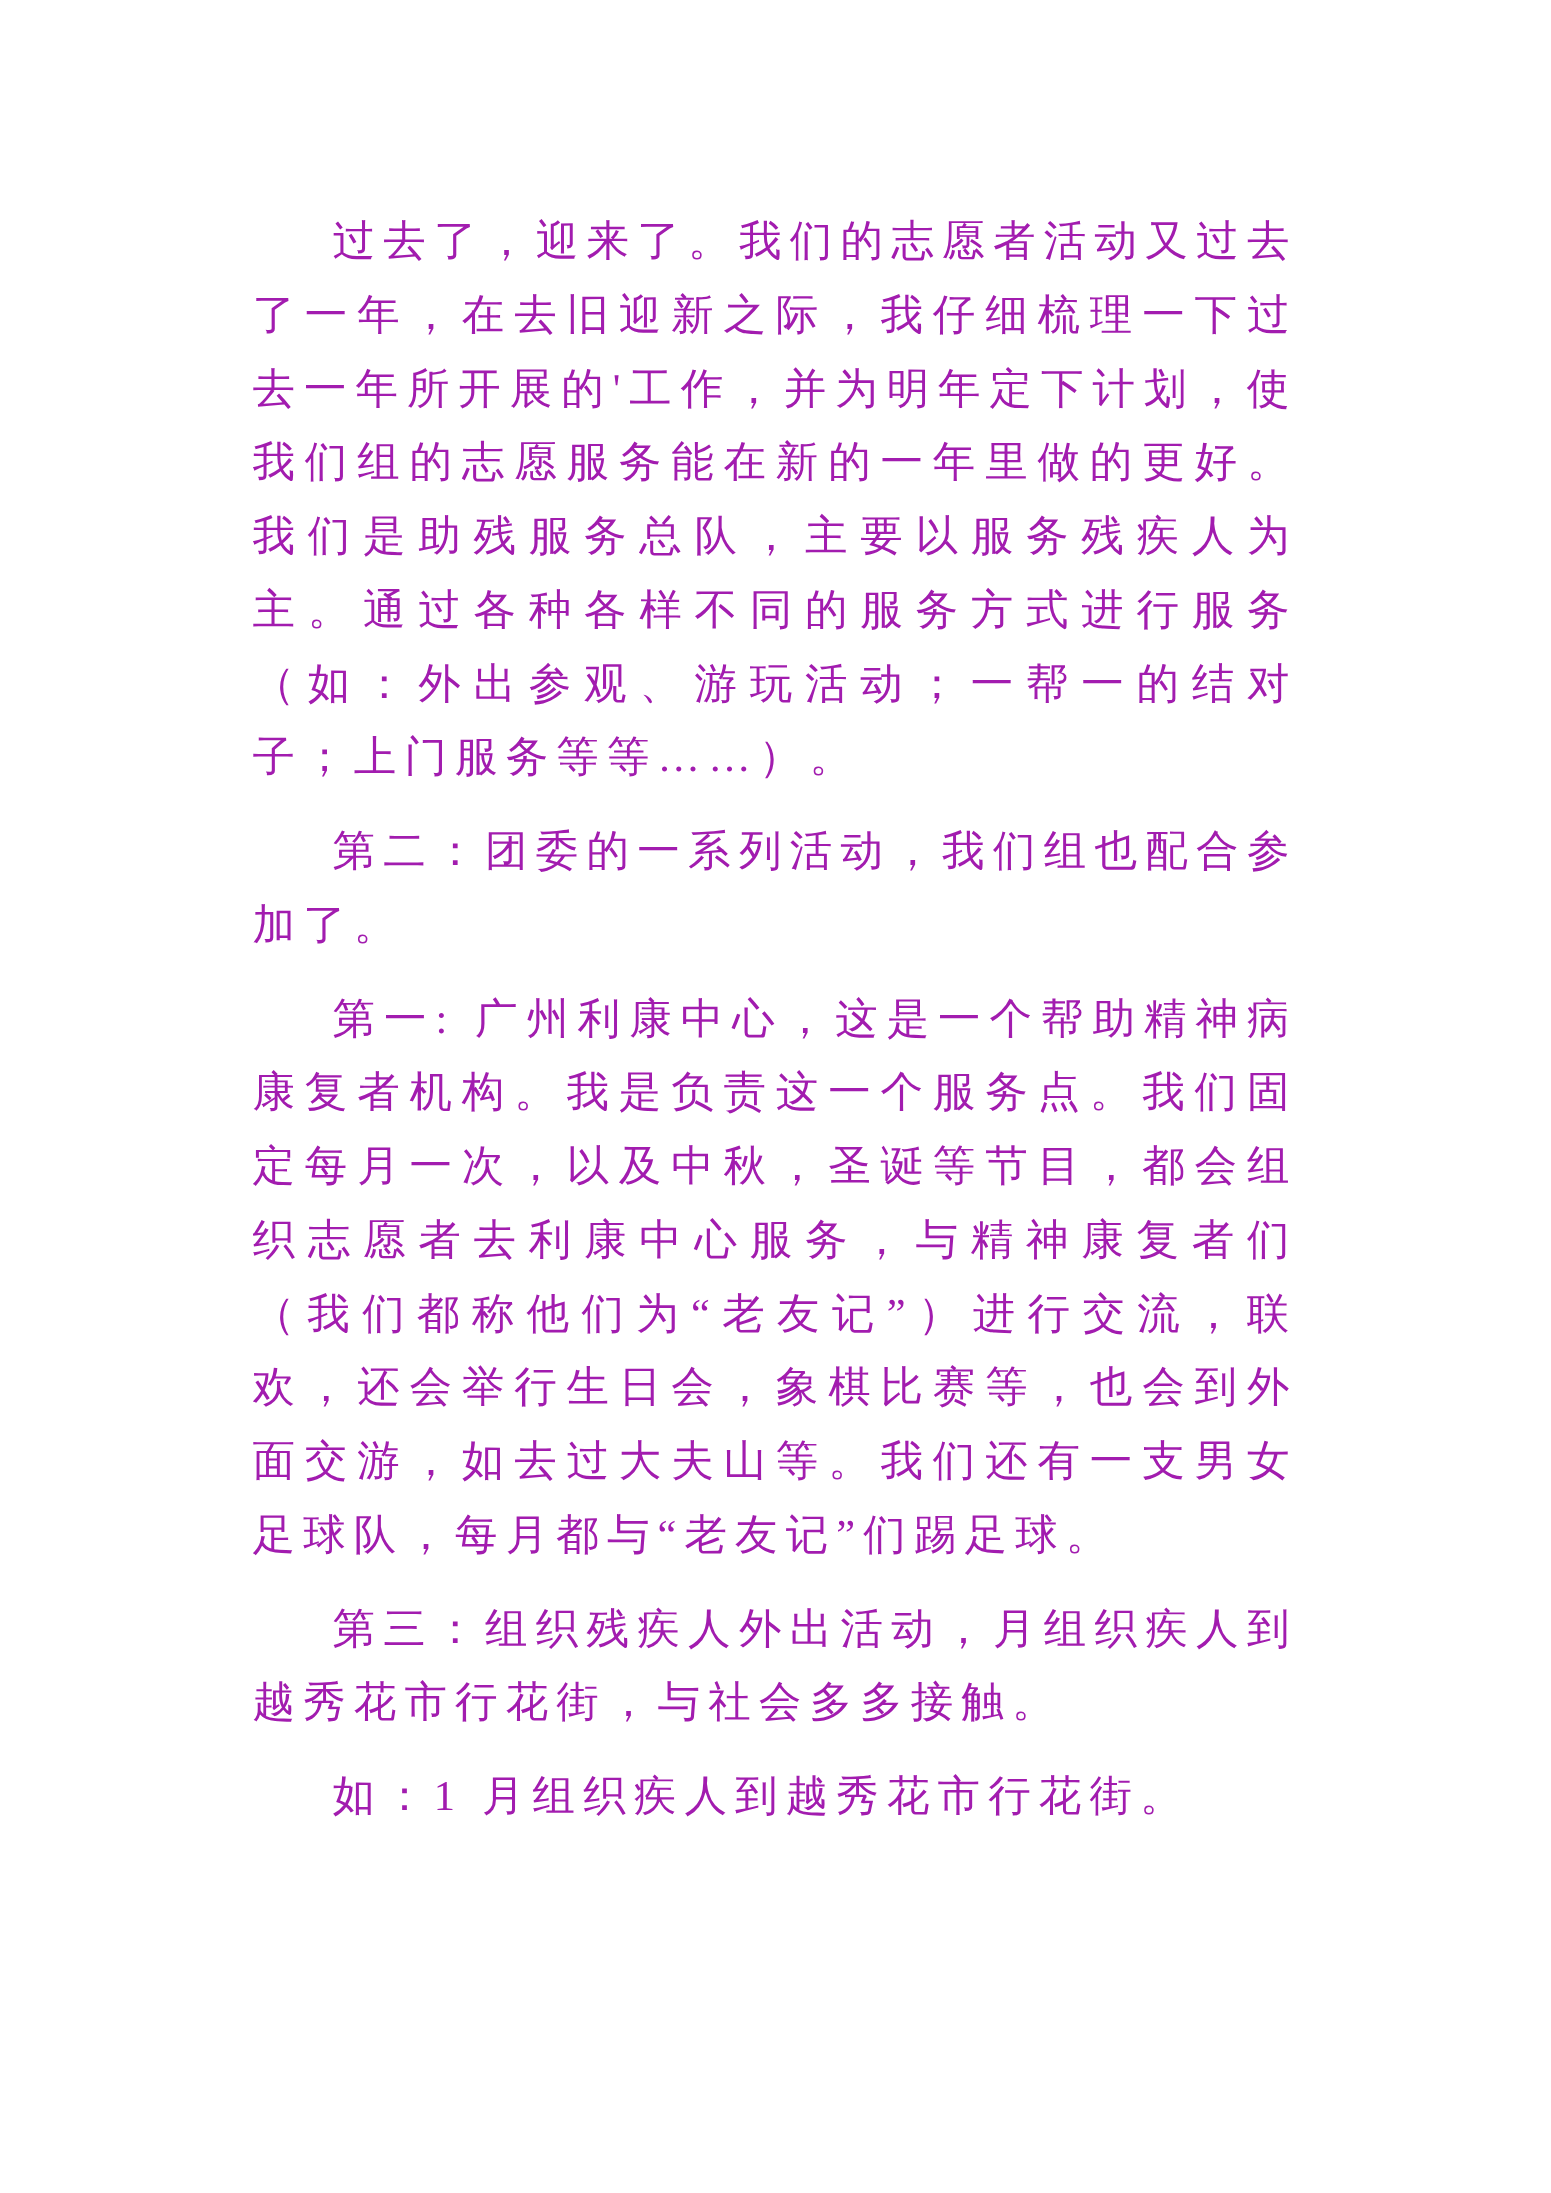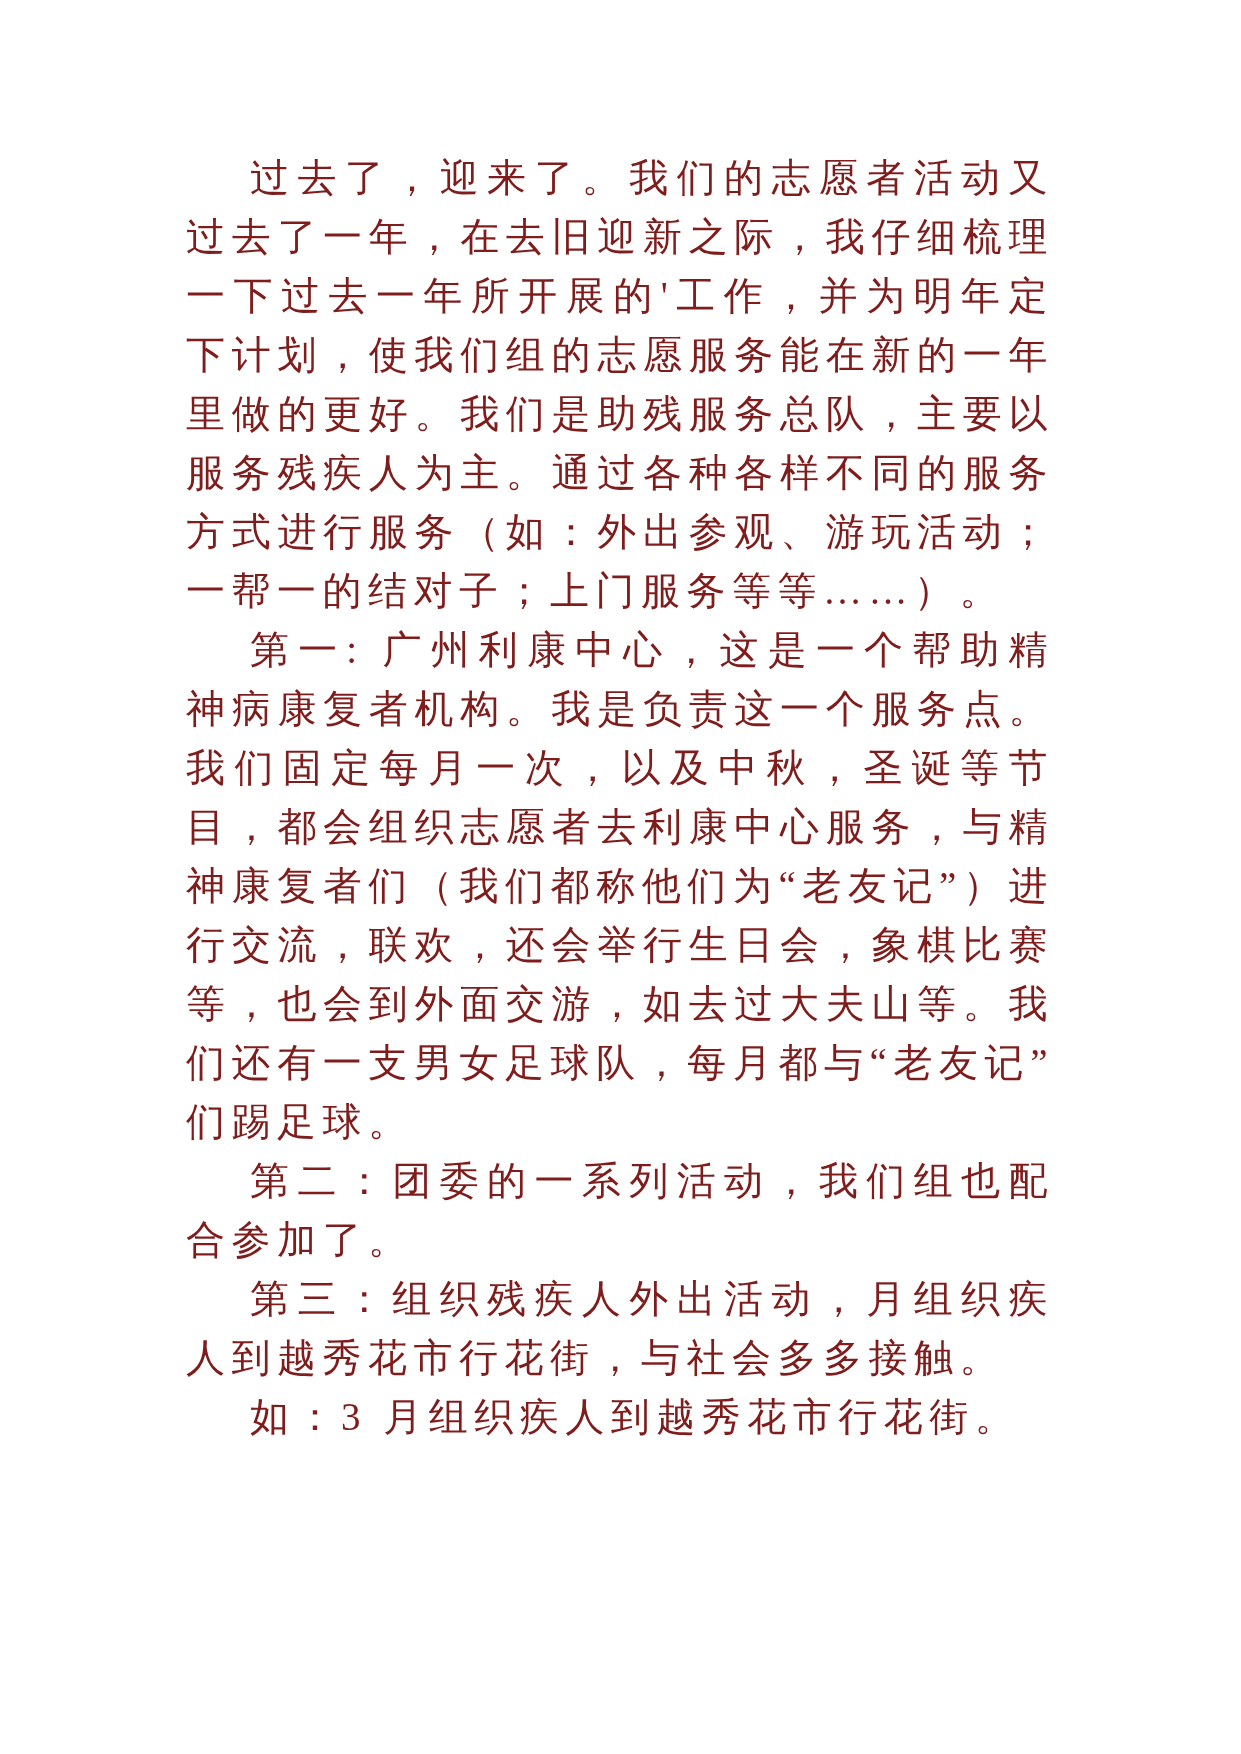--- a/index.html
+++ b/index.html
@@ -15,35 +15,35 @@
     overflow: hidden;
     box-sizing: border-box;
   }
   .content {
     position: absolute;
     top: 148px;
     left: 186px;
     width: 868px;
   }
   .para {
-    margin: 0;
+    margin: 16px;
     font-family: "Liberation Serif", "DejaVu Serif", serif;
-    font-size: 39px;
+    font-size: 34px;
     line-height: 59px;
     letter-spacing: 6.5px;
-    color: #7f1d1d;
+    color: #a21caf;
     text-align: justify;
     text-indent: 64px;
     word-break: break-all;
   }
 </style>
 </head>
 <body>
 
 <div class="page">
   <div class="content">
     <p class="para">过去了，迎来了。我们的志愿者活动又过去了一年，在去旧迎新之际，我仔细梳理一下过去一年所开展的'工作，并为明年定下计划，使我们组的志愿服务能在新的一年里做的更好。我们是助残服务总队，主要以服务残疾人为主。通过各种各样不同的服务方式进行服务（如：外出参观、游玩活动；一帮一的结对子；上门服务等等……）。</p>
+    <p class="para">第二：团委的一系列活动，我们组也配合参加了。</p>
     <p class="para">第一: 广州利康中心，这是一个帮助精神病康复者机构。我是负责这一个服务点。我们固定每月一次，以及中秋，圣诞等节目，都会组织志愿者去利康中心服务，与精神康复者们（我们都称他们为“老友记”）进行交流，联欢，还会举行生日会，象棋比赛等，也会到外面交游，如去过大夫山等。我们还有一支男女足球队，每月都与“老友记”们踢足球。</p>
-    <p class="para">第二：团委的一系列活动，我们组也配合参加了。</p>
     <p class="para">第三：组织残疾人外出活动，月组织疾人到越秀花市行花街，与社会多多接触。</p>
-    <p class="para">如：3 月组织疾人到越秀花市行花街。</p>
+    <p class="para">如：1 月组织疾人到越秀花市行花街。</p>
   </div>
 </div>
 
 </body></html>

